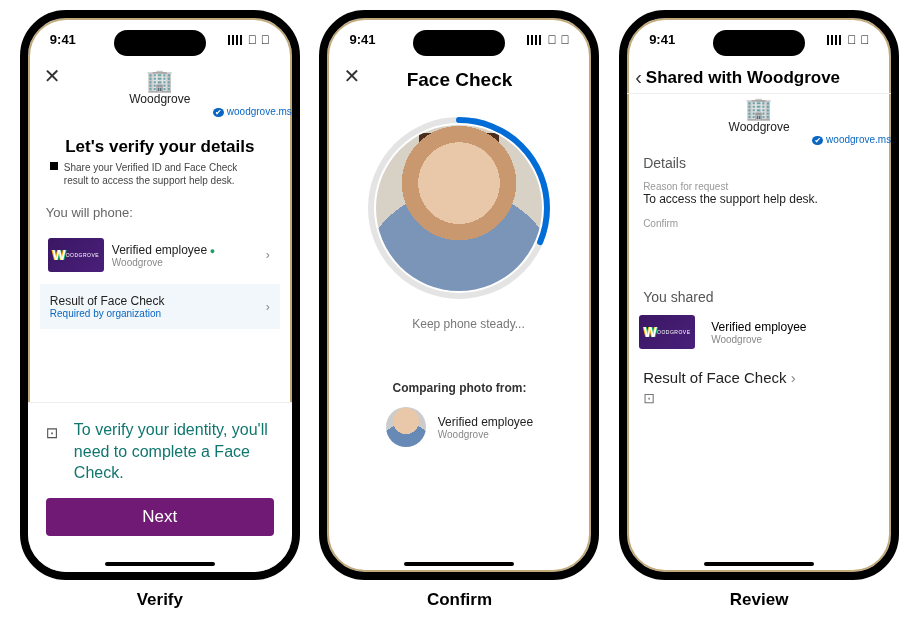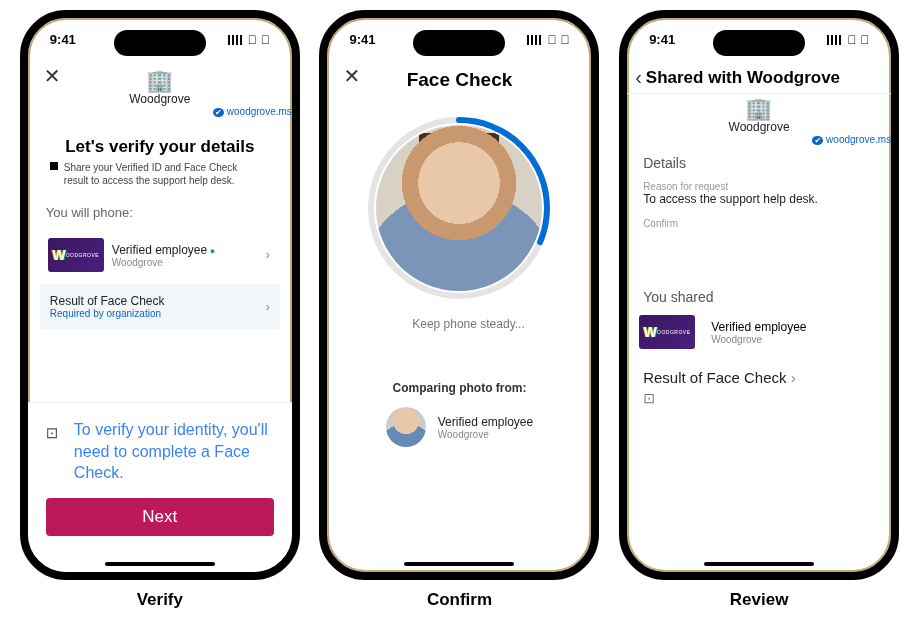--- a/index.html
+++ b/index.html
@@ -70,26 +70,26 @@
 
 .fc-row { margin:4px 12px; padding:10px 10px; background:#f2f7fb;
   position:relative; }
 .fc-row .t1 { font-size:12px; color:#222; }
 .fc-row .t2 { font-size:10px; color:#0a66c2; }
 .fc-row .chev { position:absolute; right:10px; top:50%; transform:translateY(-50%);
   color:#888; font-size:12px; }
 
 .bottom-card { position:absolute; bottom:0; left:0; right:0;
   background:#fff; border-top:1px solid #eee; padding:16px 18px 36px 18px; }
-.bc-text { font-size:16px; color:#3b82f6; line-height:1.35; padding-left:28px;
+.bc-text { font-size:16px; color:#0f766e; line-height:1.35; padding-left:28px;
   position:relative; }
 .bc-text::before { content:"⊡"; position:absolute; left:0; top:4px;
   color:#555; font-size:15px; }
 .next-btn { margin:14px auto 0 auto; width:100%; height:38px; border:none;
-  border-radius:4px; background:#be185d; color:#fff; font-size:17px; font-weight:500; }
+  border-radius:4px; background:#701a75; color:#fff; font-size:17px; font-weight:500; }
 
 
 .s2-title { text-align:center; font-weight:700; font-size:19px; margin-top:11px; }
 .ring-wrap { width:190px; height:190px; margin:22px auto 0 auto; position:relative; }
 .ring-wrap svg { transform:rotate(-90deg); }
 .face-photo { position:absolute; top:12px; left:12px; width:166px; height:166px;
   border-radius:50%; overflow:hidden;
   background: radial-gradient(circle at 50% 35%, #e8c8a8 0 30%, #c9986e 30% 42%, transparent 42%),
               linear-gradient(#4a2f1e,#4a2f1e) 50% 8%/80px 60px no-repeat,
               radial-gradient(circle at 50% 100%, #7a95b8 0 55%, transparent 55%),

